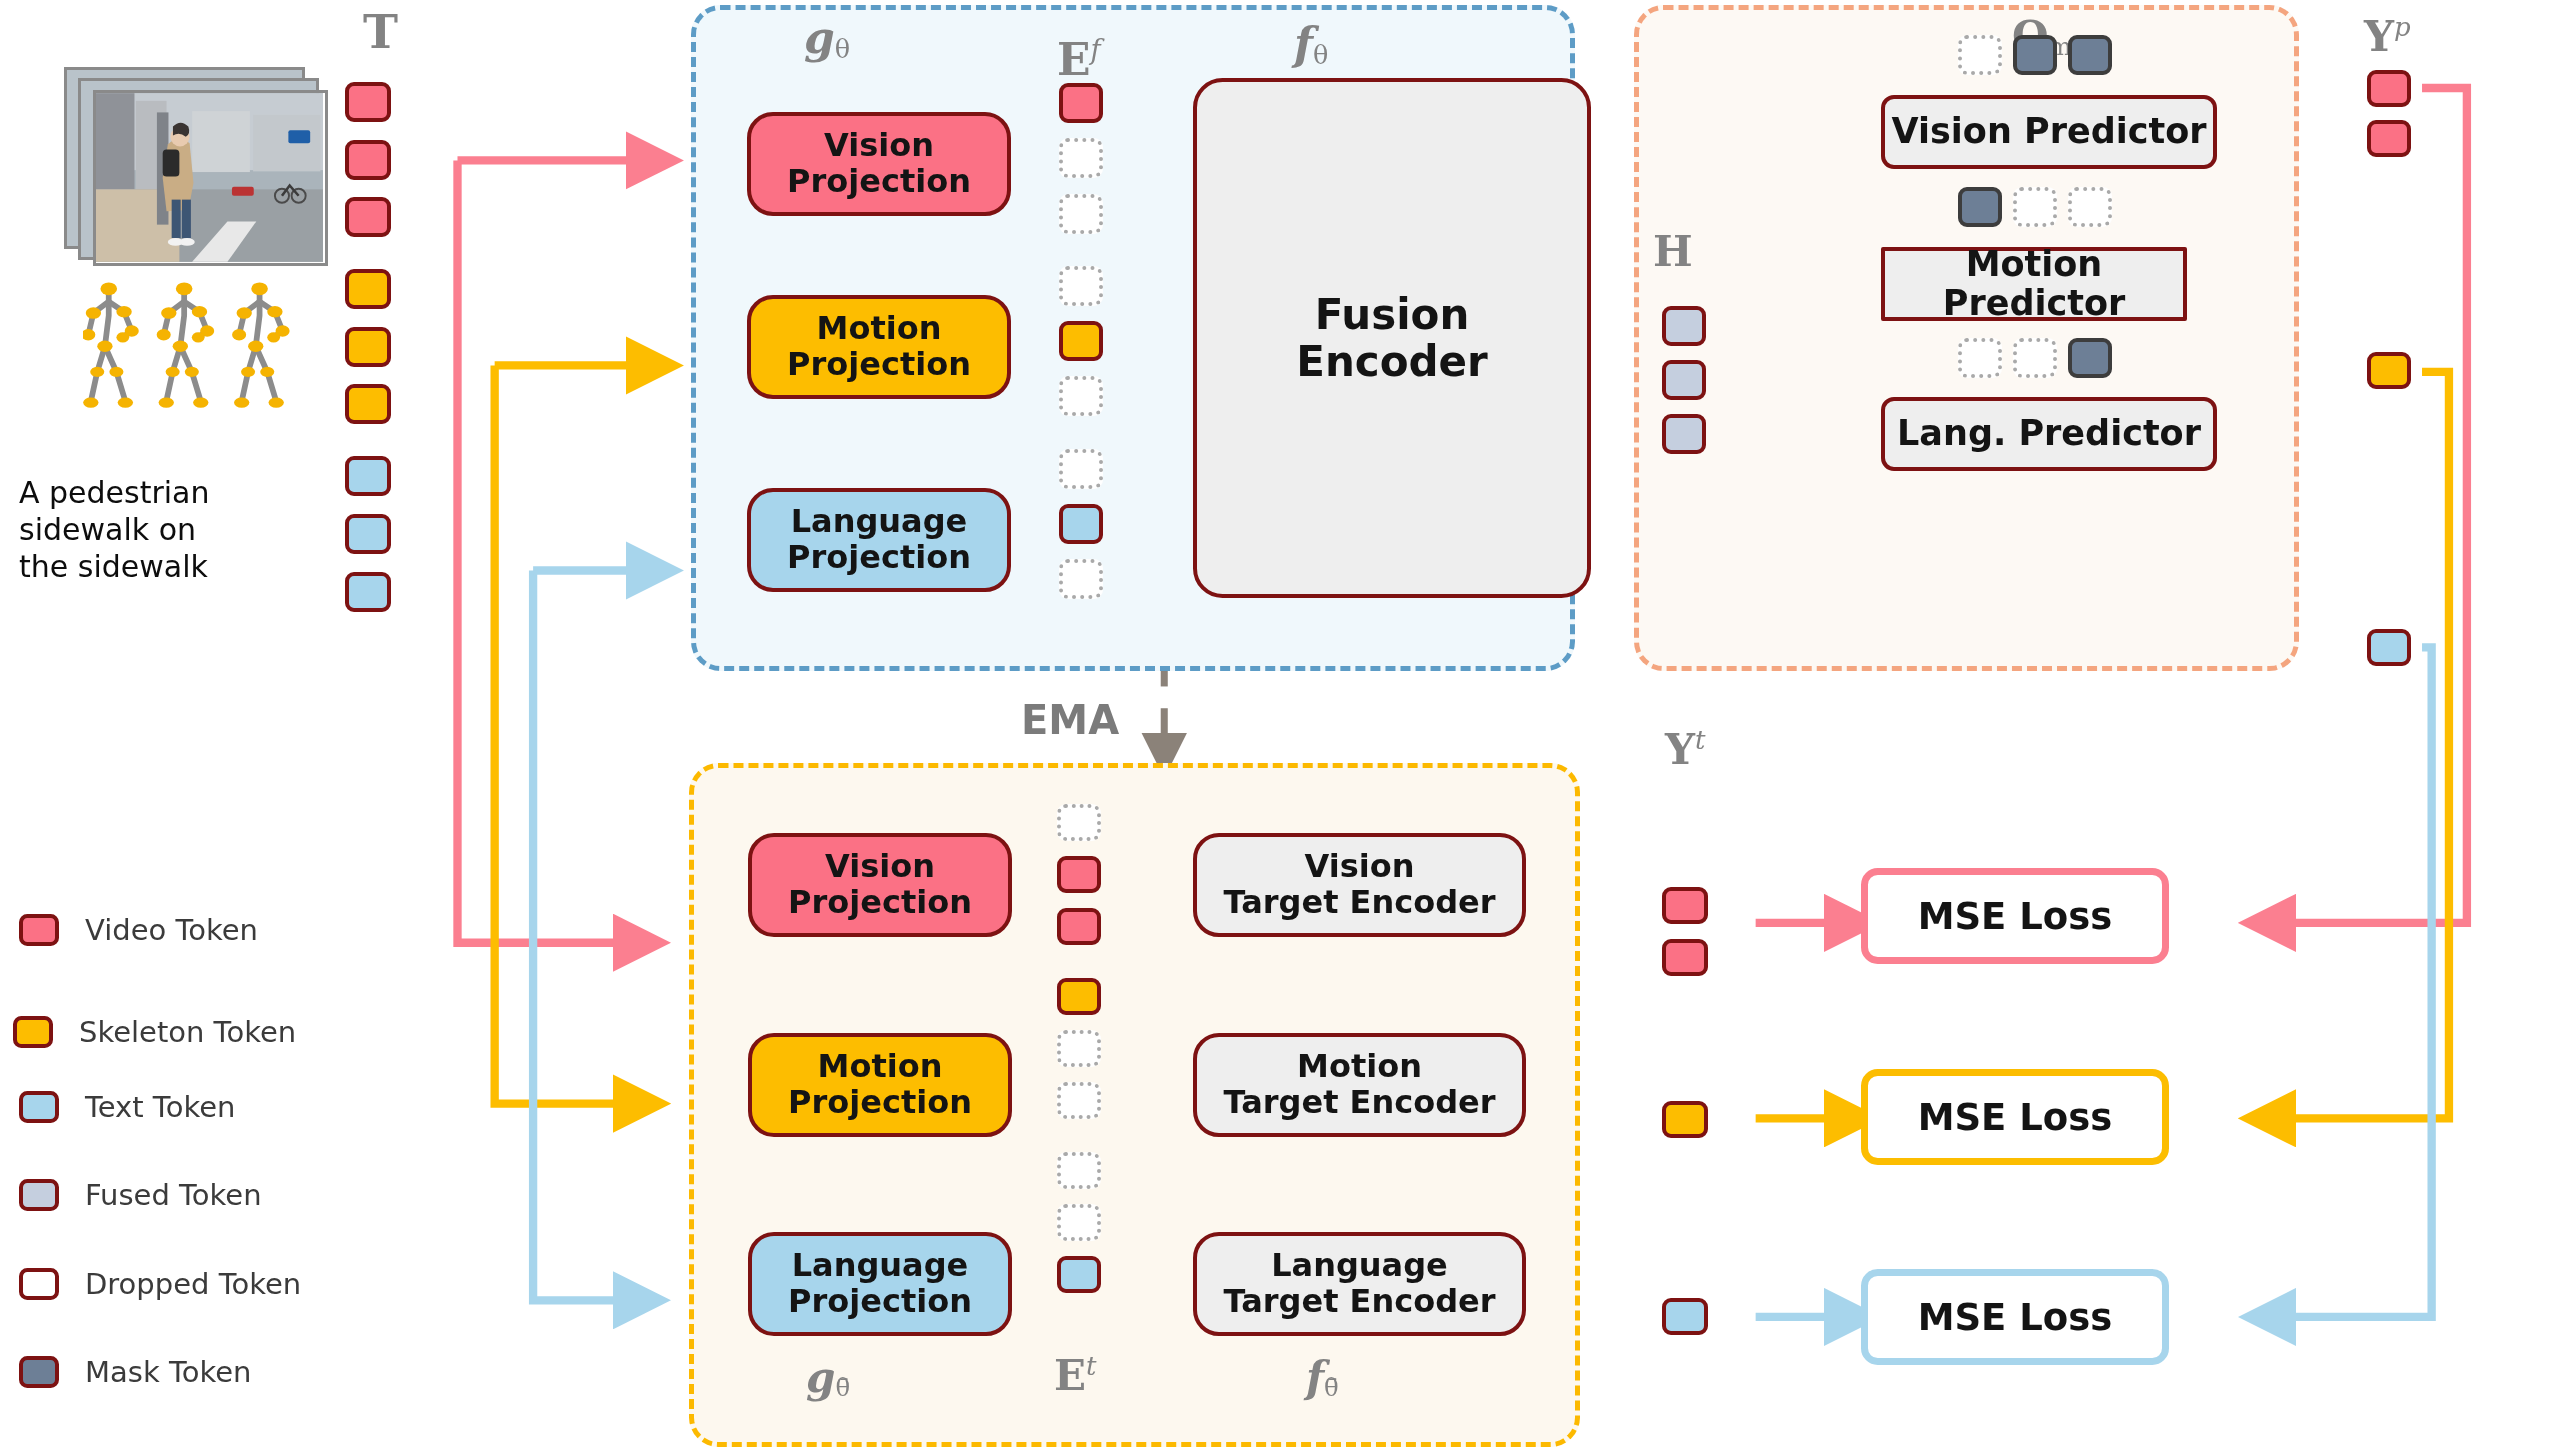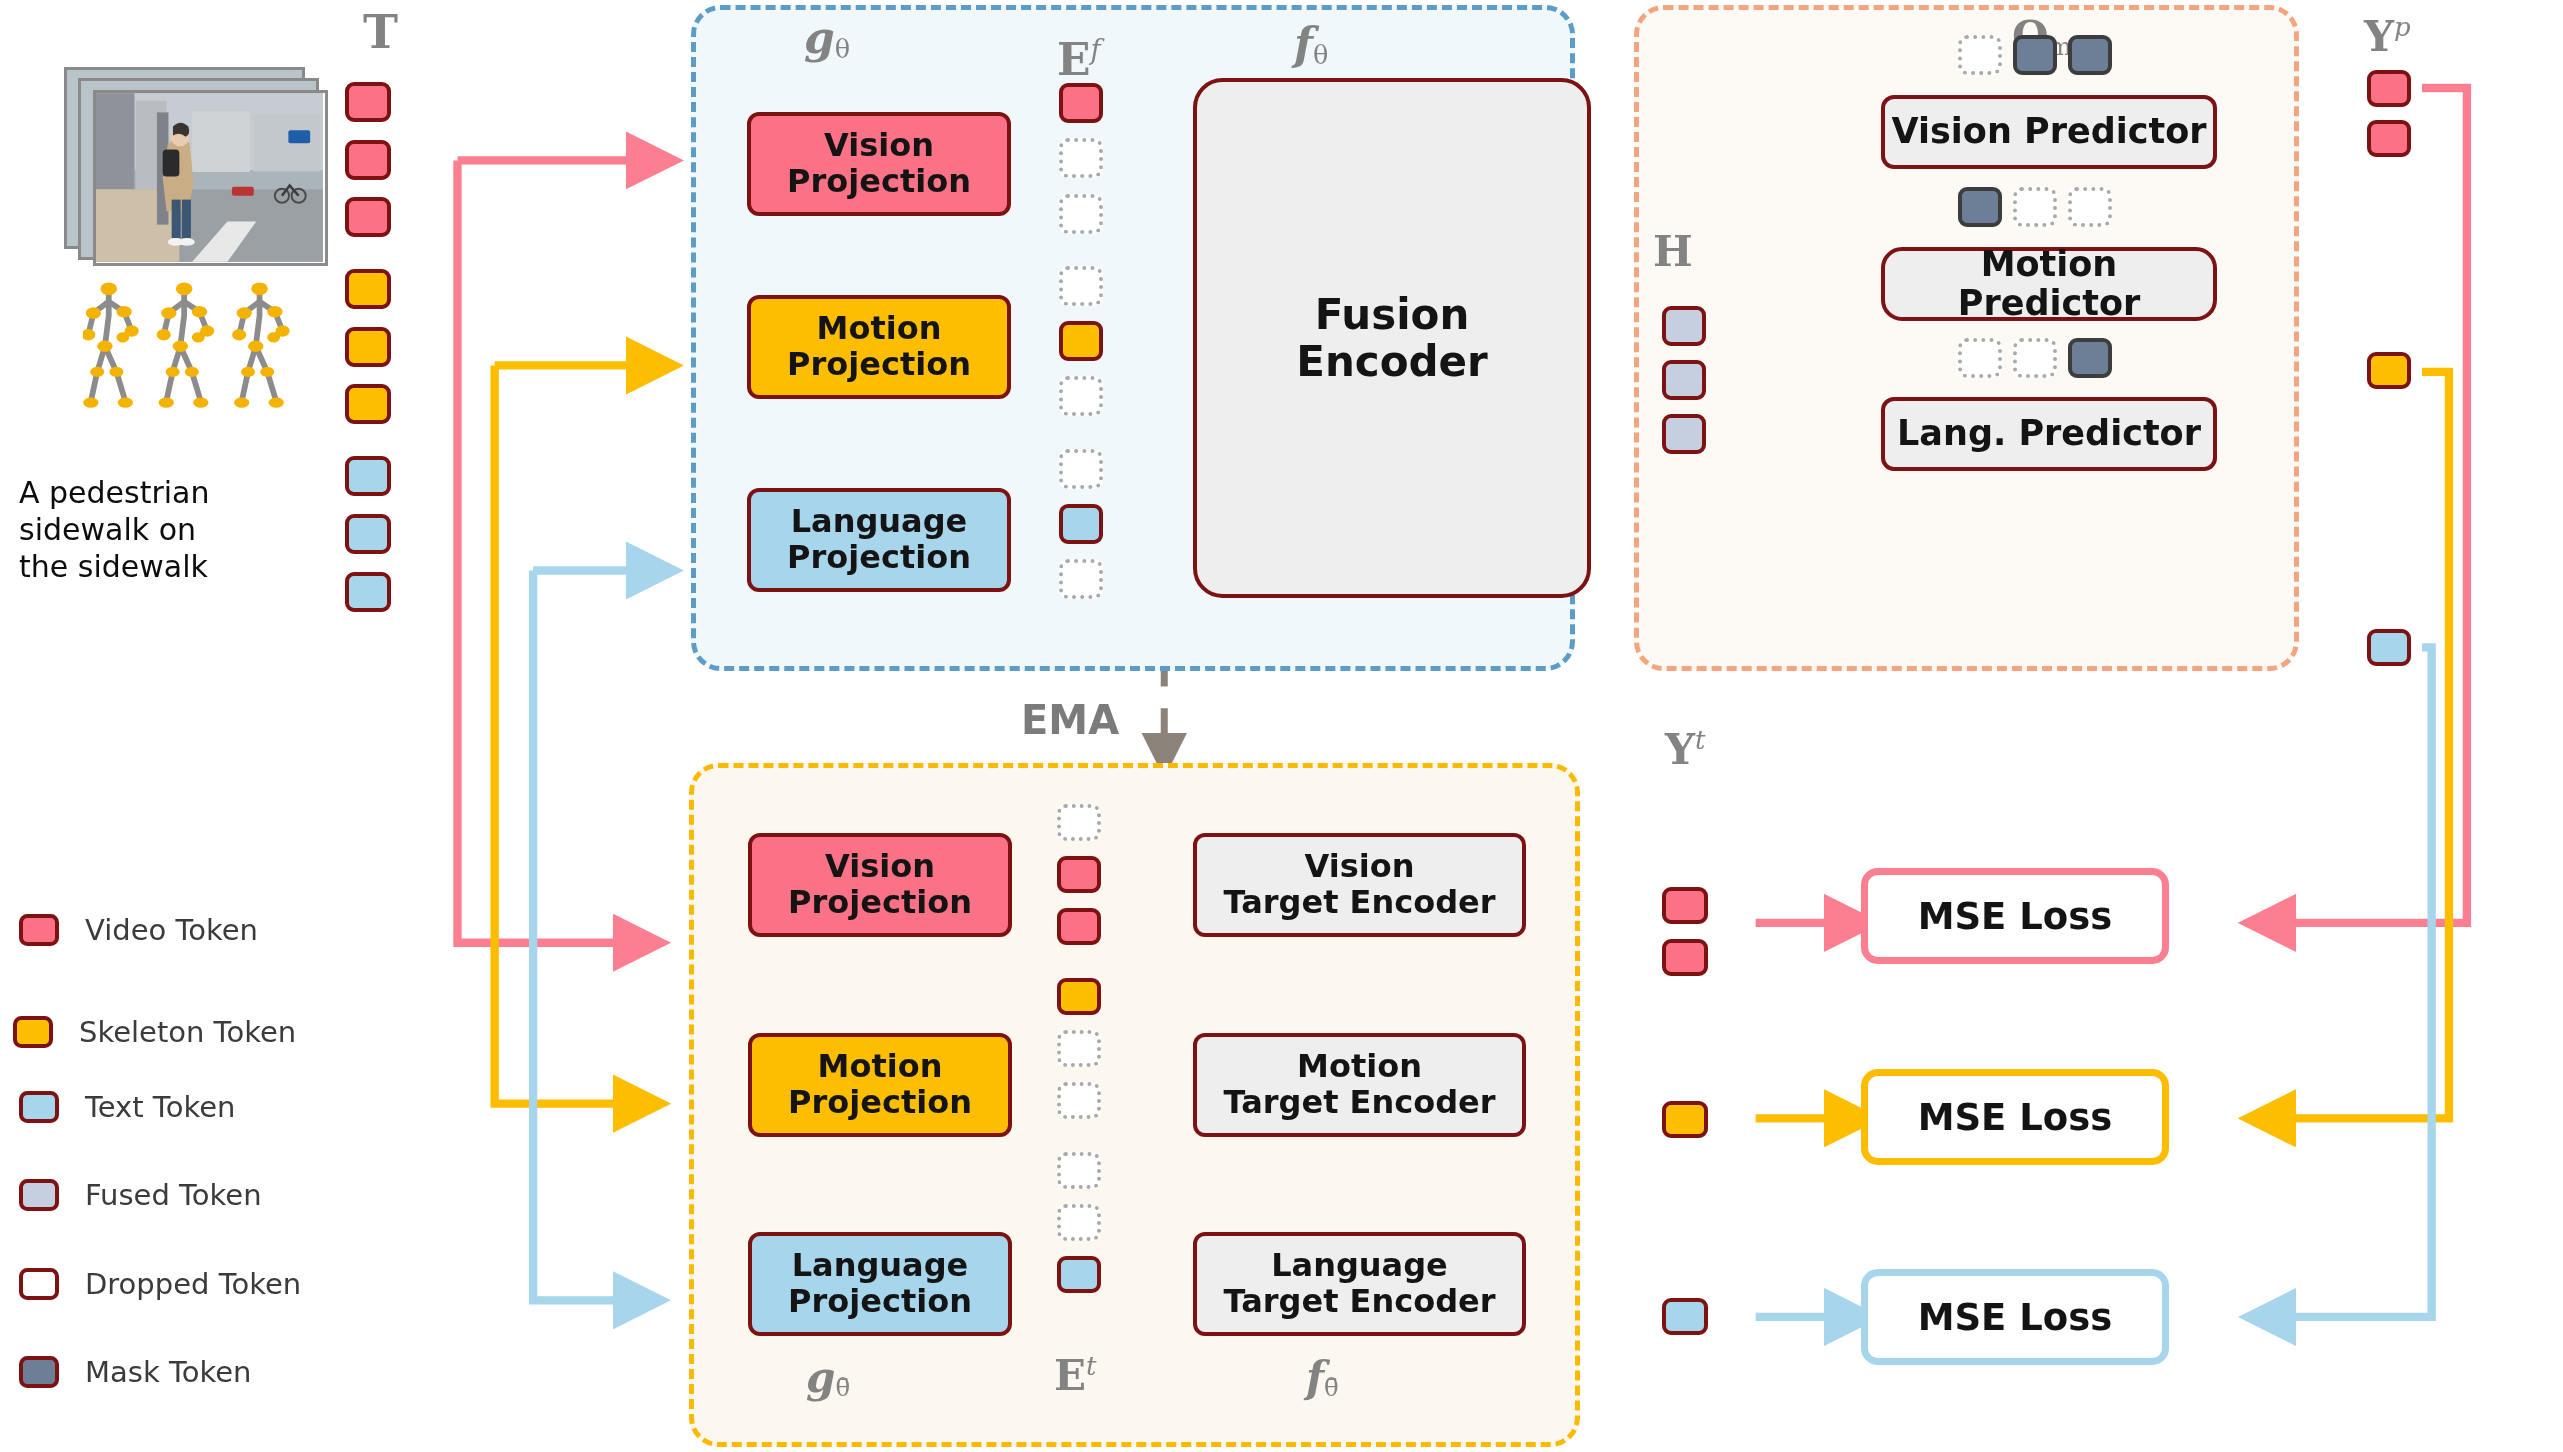--- a/index.html
+++ b/index.html
@@ -11,21 +11,21 @@
   .abs{position:absolute;box-sizing:border-box;}
 
   
   .panel{position:absolute;box-sizing:border-box;border-style:dashed;border-radius:29.5px;}
   .panel-blue  {border-width:5.8px;border-color:#5d9cc6;background:#f0f8fc;}
   .panel-yellow{border-width:5.8px;border-color:#fcb900;background:#fdf8ef;}
   .panel-peach {border-width:5.8px;border-color:#f4a57f;background:#fdf9f4;}
 
   
   .block{position:absolute;box-sizing:border-box;border:4.5px solid #7d1212;
-         border-radius:12px;display:flex;align-items:center;justify-content:center;
+         border-radius:26px;display:flex;align-items:center;justify-content:center;
          text-align:center;font-weight:bold;color:#141414;line-height:1.12;
          font-family:"DejaVu Sans","Liberation Sans",sans-serif;}
   .blk-vision  {background:#fb7185;}
   .blk-motion  {background:#fdbd00;}
   .blk-lang    {background:#a7d5ec;}
   .blk-grey    {background:#eeeeee;}
 
   
   .tok{position:absolute;box-sizing:border-box;border:4.5px solid #7d1212;border-radius:9px;}
   .tk-video {background:#fb7185;}
@@ -384,21 +384,21 @@
   <div class="tok tk-mask" style="left:2068px;top:35px;width:44px;height:40px;"></div>
 
   <div class="block blk-grey" style="left:1881px;top:95px;width:336px;height:74px;font-size:35px;border-radius:13px;">
       <span>Vision Predictor</span>
     </div>
 
   <div class="tok tk-mask" style="left:1958px;top:187px;width:44px;height:40px;"></div>
   <div class="tok tk-drop" style="left:2013px;top:187px;width:44px;height:40px;"></div>
   <div class="tok tk-drop" style="left:2068px;top:187px;width:44px;height:40px;"></div>
 
-  <div class="block blk-grey" style="left:1881px;top:247px;width:336px;height:74px;font-size:35px;border-radius:21px;">
+  <div class="block blk-grey" style="left:1881px;top:247px;width:306px;height:74px;font-size:35px;border-radius:2px;">
       <span>Motion Predictor</span>
     </div>
 
   <div class="tok tk-drop" style="left:1958px;top:338px;width:44px;height:40px;"></div>
   <div class="tok tk-drop" style="left:2013px;top:338px;width:44px;height:40px;"></div>
   <div class="tok tk-mask" style="left:2068px;top:338px;width:44px;height:40px;"></div>
 
   <div class="block blk-grey" style="left:1881px;top:397px;width:336px;height:74px;font-size:35px;border-radius:13px;">
       <span>Lang. Predictor</span>
     </div>

